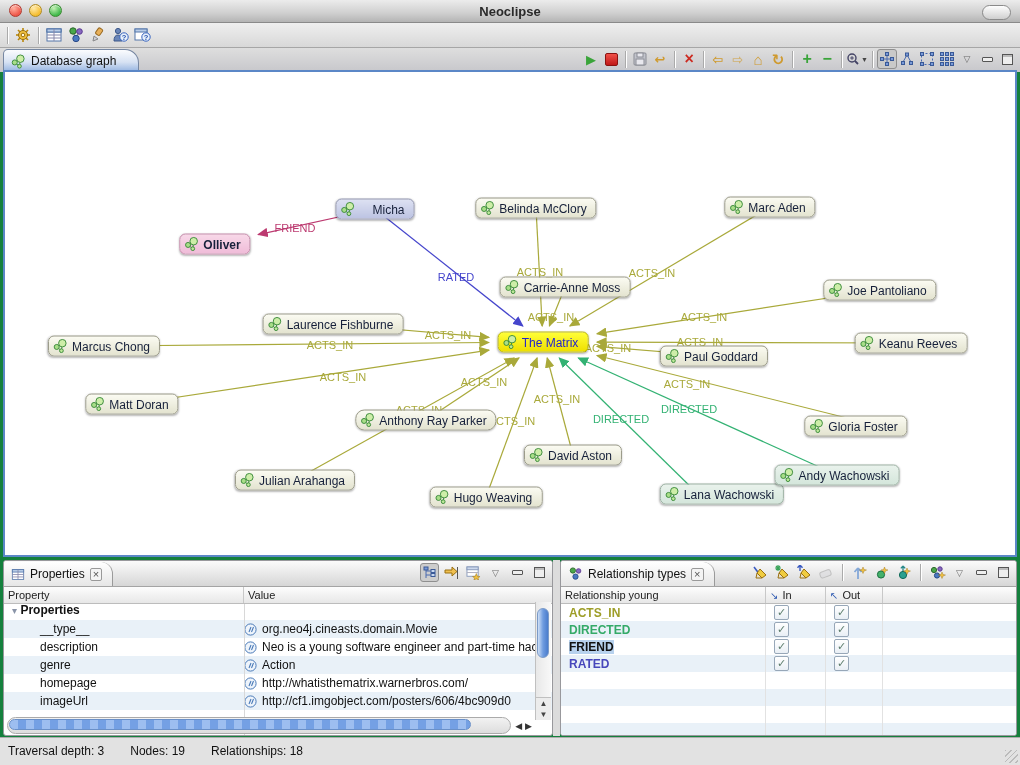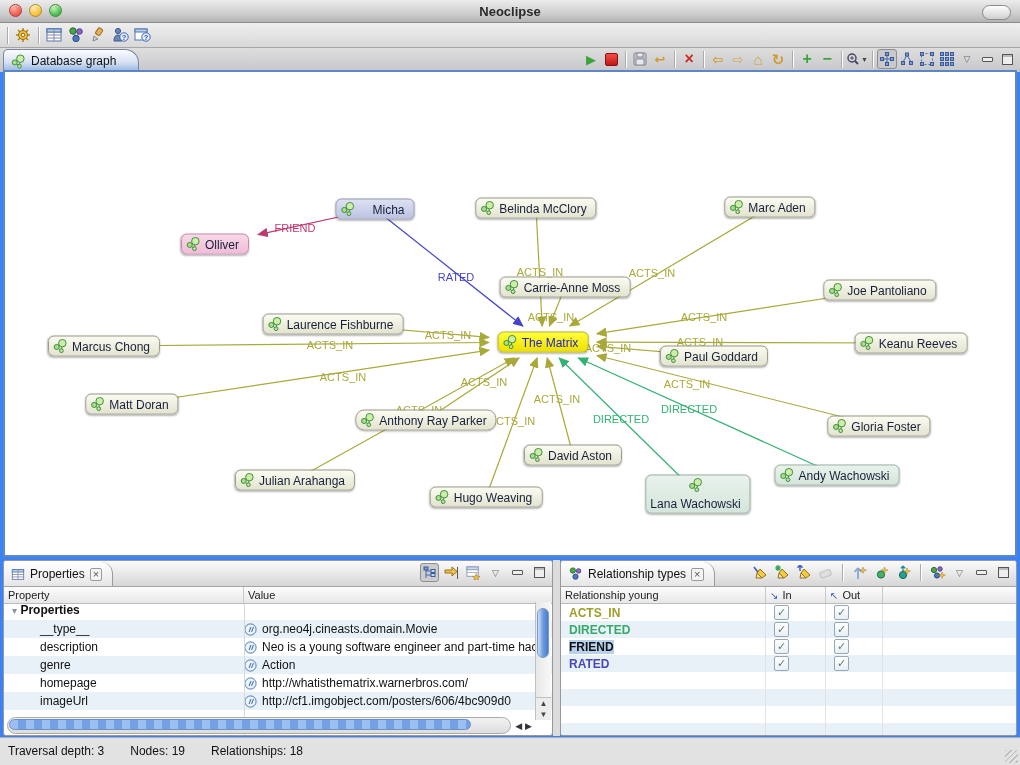--- a/index.html
+++ b/index.html
@@ -1,17 +1,17 @@
 <!DOCTYPE html>
 <html><head>
 <meta charset="utf-8">
 <style>
   html,body{margin:0;padding:0;}
   body{width:1020px;height:765px;position:relative;font-family:"Liberation Sans","DejaVu Sans",sans-serif;background:#555;overflow:hidden;}
-  .window{position:absolute;inset:0;background:#3b82f6;}
+  .window{position:absolute;inset:0;background:#15803d;}
 
   
   .titlebar{height:22px;background:linear-gradient(#ececec,#cfcfcf 60%,#b4b4b4);border-bottom:1px solid #8a8a8a;position:relative;display:flex;align-items:center;justify-content:center;}
   .lights{position:absolute;left:9px;top:4px;display:flex;gap:7px;}
   .light{width:13px;height:13px;border-radius:50%;box-shadow:inset 0 1px 1px rgba(255,255,255,.6);}
   .light.red{background:radial-gradient(circle at 35% 30%,#ffb0a0,#ee5648 70%);border:1px solid #b03a30;box-sizing:border-box;}
   .light.yellow{background:radial-gradient(circle at 35% 30%,#ffe9a8,#f5bd2f 70%);border:1px solid #b08a20;box-sizing:border-box;}
   .light.green{background:radial-gradient(circle at 35% 30%,#c4f0b4,#3fb94a 70%);border:1px solid #3a8a30;box-sizing:border-box;}
   .wtitle{font-size:13px;font-weight:bold;color:#2a2a2a;}
   .pill{position:absolute;right:9px;top:5px;width:27px;height:13px;border-radius:8px;border:1px solid #8a8a8a;background:linear-gradient(#fefefe,#cfcfcf);}
@@ -339,21 +339,21 @@
         <text x="695" y="274" text-anchor="middle" font-size="11" fill="#a9a93a">ACTS_IN</text>
         <text x="338" y="309" text-anchor="middle" font-size="11" fill="#a9a93a">ACTS_IN</text>
         <text x="479" y="314" text-anchor="middle" font-size="11" fill="#a9a93a">ACTS_IN</text>
         <text x="414" y="342" text-anchor="middle" font-size="11" fill="#a9a93a">ACTS_IN</text>
         <text x="552" y="331" text-anchor="middle" font-size="11" fill="#a9a93a">ACTS_IN</text>
         <text x="507" y="353" text-anchor="middle" font-size="11" fill="#a9a93a">ACTS_IN</text>
         <text x="682" y="316" text-anchor="middle" font-size="11" fill="#a9a93a">ACTS_IN</text>
         <text x="616" y="351" text-anchor="middle" font-size="11" fill="#33b273">DIRECTED</text>
         <text x="684" y="341" text-anchor="middle" font-size="11" fill="#33b273">DIRECTED</text>
       </svg>
-      <div class="graph-node v-pink" style="left: 210px; top: 172px;">
+      <div class="graph-node v-pink" style="left: 210px; top: 172px; font-weight: bold;">
         <svg width="15" height="15" viewBox="0 0 16 16">
           <line x1="10" y1="5" x2="4" y2="9" stroke="#3a8a3a"></line>
           <line x1="4" y1="9" x2="9" y2="13" stroke="#3a8a3a"></line>
           <line x1="10" y1="5" x2="9" y2="13" stroke="#3a8a3a"></line>
           <circle cx="10" cy="5" r="4" fill="#cdeea8" stroke="#3a8a3a"></circle>
           <circle cx="4" cy="9" r="2.7" fill="#a8de88" stroke="#3a8a3a"></circle>
           <circle cx="9" cy="13" r="2" fill="#bce898" stroke="#3a8a3a"></circle>
         </svg>
         <span>Olliver</span>
       </div>
@@ -482,21 +482,21 @@
         <svg width="15" height="15" viewBox="0 0 16 16">
           <line x1="10" y1="5" x2="4" y2="9" stroke="#3a8a3a"></line>
           <line x1="4" y1="9" x2="9" y2="13" stroke="#3a8a3a"></line>
           <line x1="10" y1="5" x2="9" y2="13" stroke="#3a8a3a"></line>
           <circle cx="10" cy="5" r="4" fill="#cdeea8" stroke="#3a8a3a"></circle>
           <circle cx="4" cy="9" r="2.7" fill="#a8de88" stroke="#3a8a3a"></circle>
           <circle cx="9" cy="13" r="2" fill="#bce898" stroke="#3a8a3a"></circle>
         </svg>
         <span>Anthony Ray Parker</span>
       </div>
-      <div class="graph-node v-default" style="left: 874px; top: 354px;">
+      <div class="graph-node v-default" style="left: 851px; top: 354px;">
         <svg width="15" height="15" viewBox="0 0 16 16">
           <line x1="10" y1="5" x2="4" y2="9" stroke="#3a8a3a"></line>
           <line x1="4" y1="9" x2="9" y2="13" stroke="#3a8a3a"></line>
           <line x1="10" y1="5" x2="9" y2="13" stroke="#3a8a3a"></line>
           <circle cx="10" cy="5" r="4" fill="#cdeea8" stroke="#3a8a3a"></circle>
           <circle cx="4" cy="9" r="2.7" fill="#a8de88" stroke="#3a8a3a"></circle>
           <circle cx="9" cy="13" r="2" fill="#bce898" stroke="#3a8a3a"></circle>
         </svg>
         <span>Gloria Foster</span>
       </div>
@@ -526,21 +526,21 @@
         <svg width="15" height="15" viewBox="0 0 16 16">
           <line x1="10" y1="5" x2="4" y2="9" stroke="#3a8a3a"></line>
           <line x1="4" y1="9" x2="9" y2="13" stroke="#3a8a3a"></line>
           <line x1="10" y1="5" x2="9" y2="13" stroke="#3a8a3a"></line>
           <circle cx="10" cy="5" r="4" fill="#cdeea8" stroke="#3a8a3a"></circle>
           <circle cx="4" cy="9" r="2.7" fill="#a8de88" stroke="#3a8a3a"></circle>
           <circle cx="9" cy="13" r="2" fill="#bce898" stroke="#3a8a3a"></circle>
         </svg>
         <span>Hugo Weaving</span>
       </div>
-      <div class="graph-node v-teal" style="left: 693px; top: 422px; flex-direction: column;">
+      <div class="graph-node v-teal" style="left: 717px; top: 422px;">
         <svg width="15" height="15" viewBox="0 0 16 16">
           <line x1="10" y1="5" x2="4" y2="9" stroke="#3a8a3a"></line>
           <line x1="4" y1="9" x2="9" y2="13" stroke="#3a8a3a"></line>
           <line x1="10" y1="5" x2="9" y2="13" stroke="#3a8a3a"></line>
           <circle cx="10" cy="5" r="4" fill="#cdeea8" stroke="#3a8a3a"></circle>
           <circle cx="4" cy="9" r="2.7" fill="#a8de88" stroke="#3a8a3a"></circle>
           <circle cx="9" cy="13" r="2" fill="#bce898" stroke="#3a8a3a"></circle>
         </svg>
         <span>Lana Wachowski</span>
       </div>

